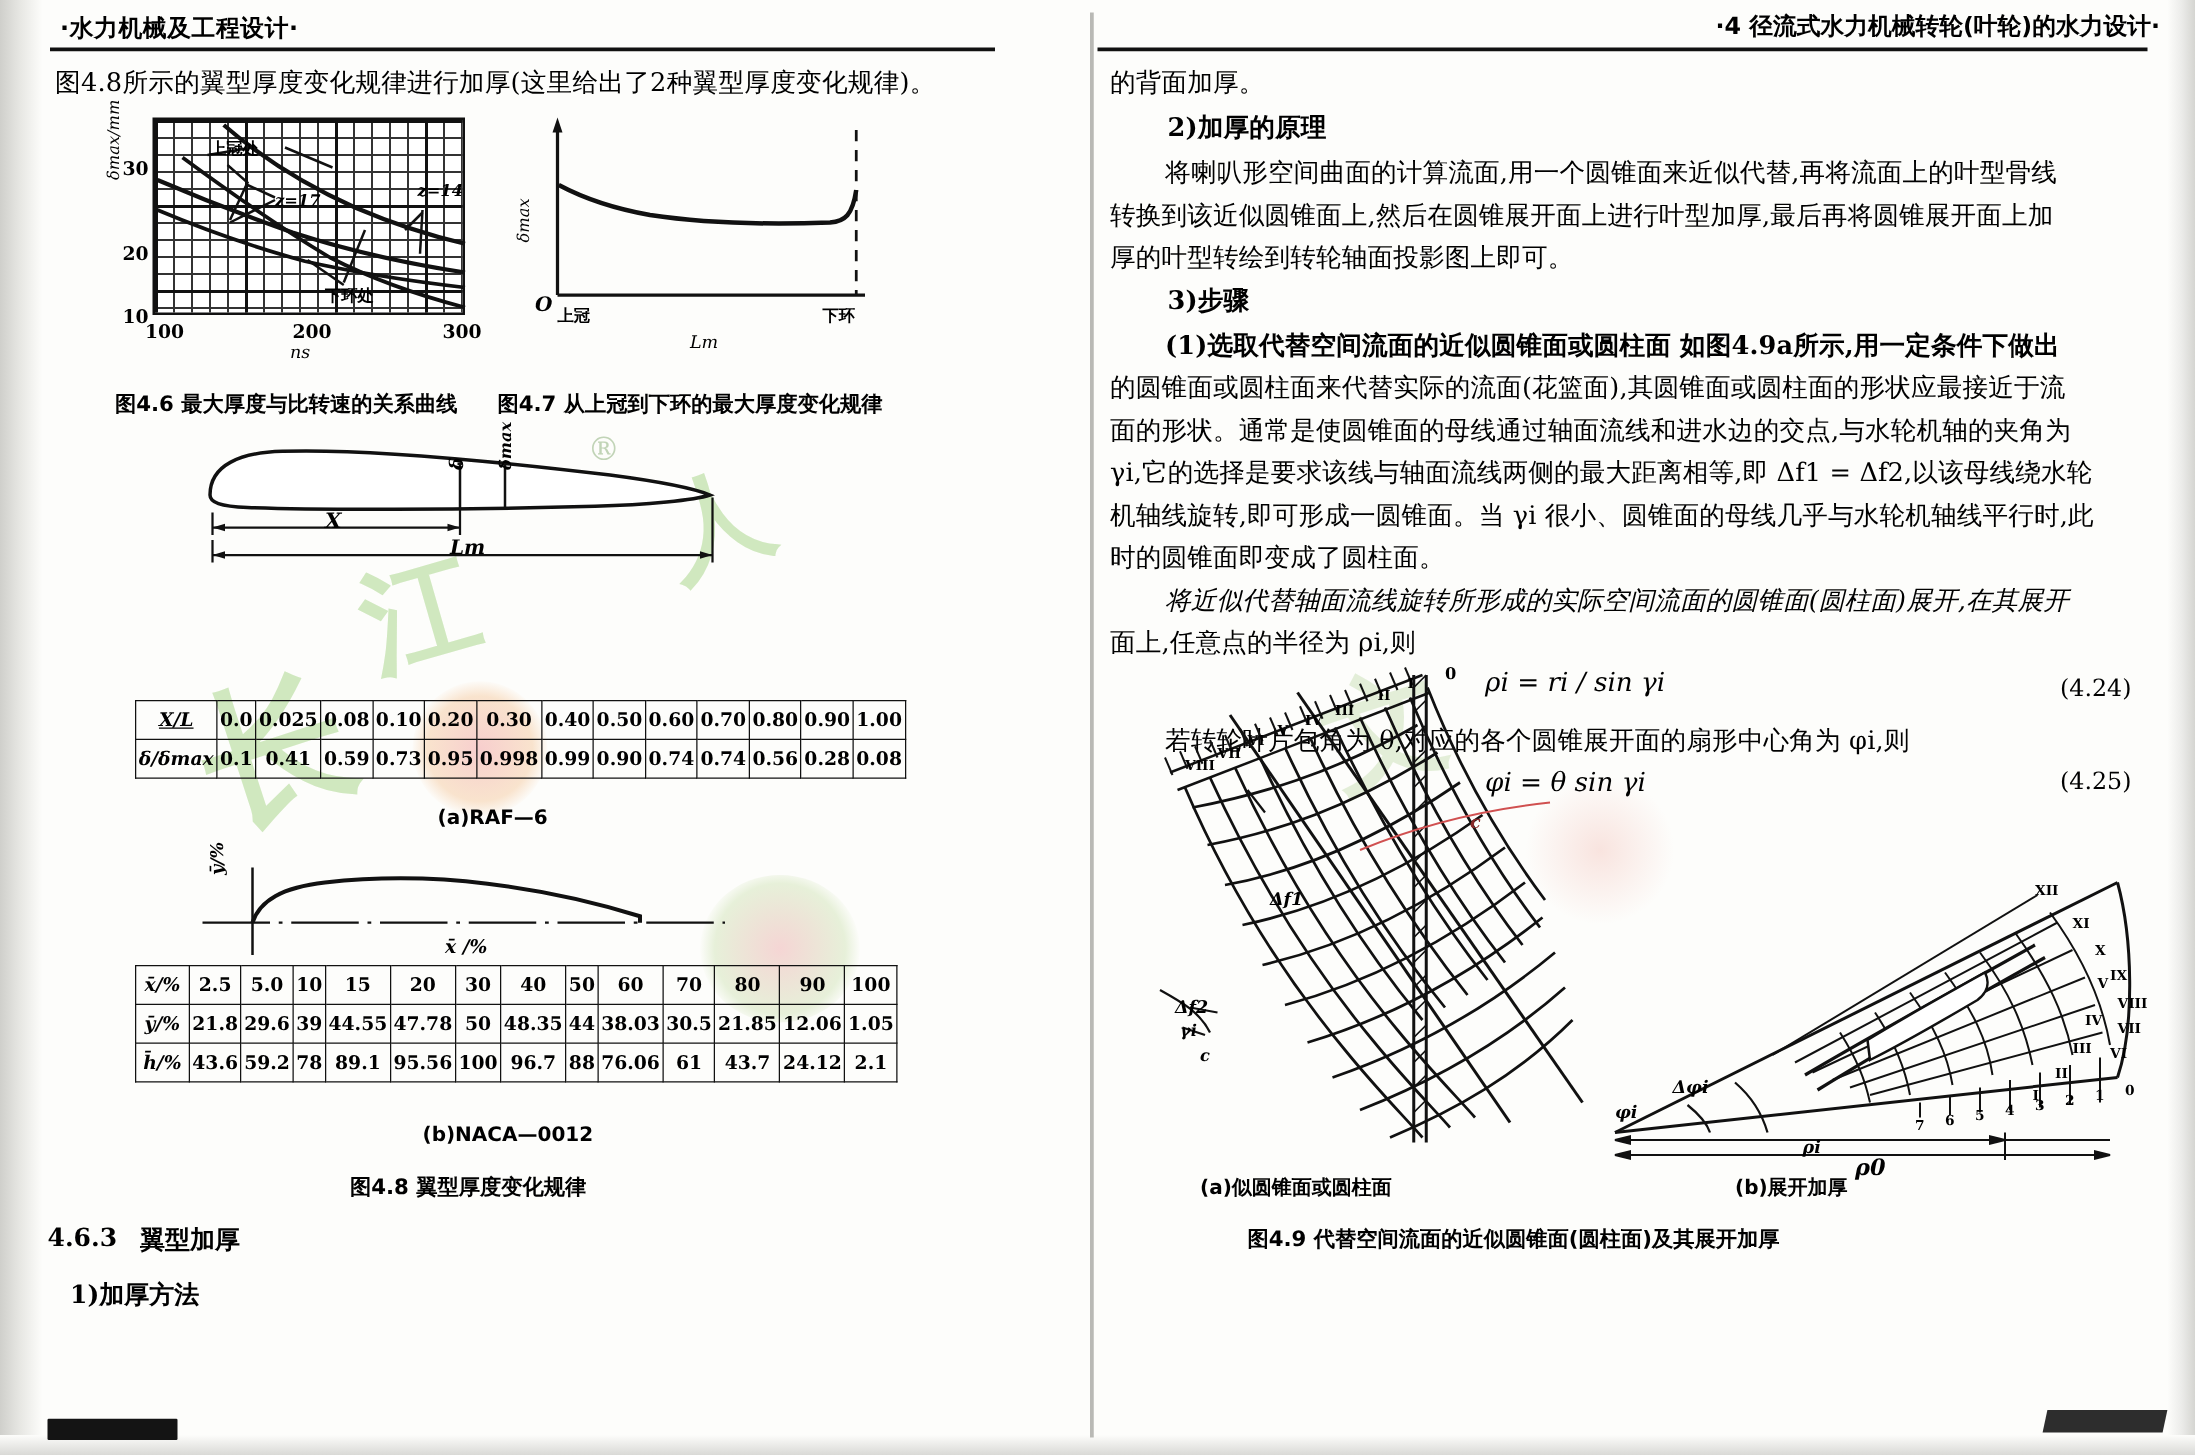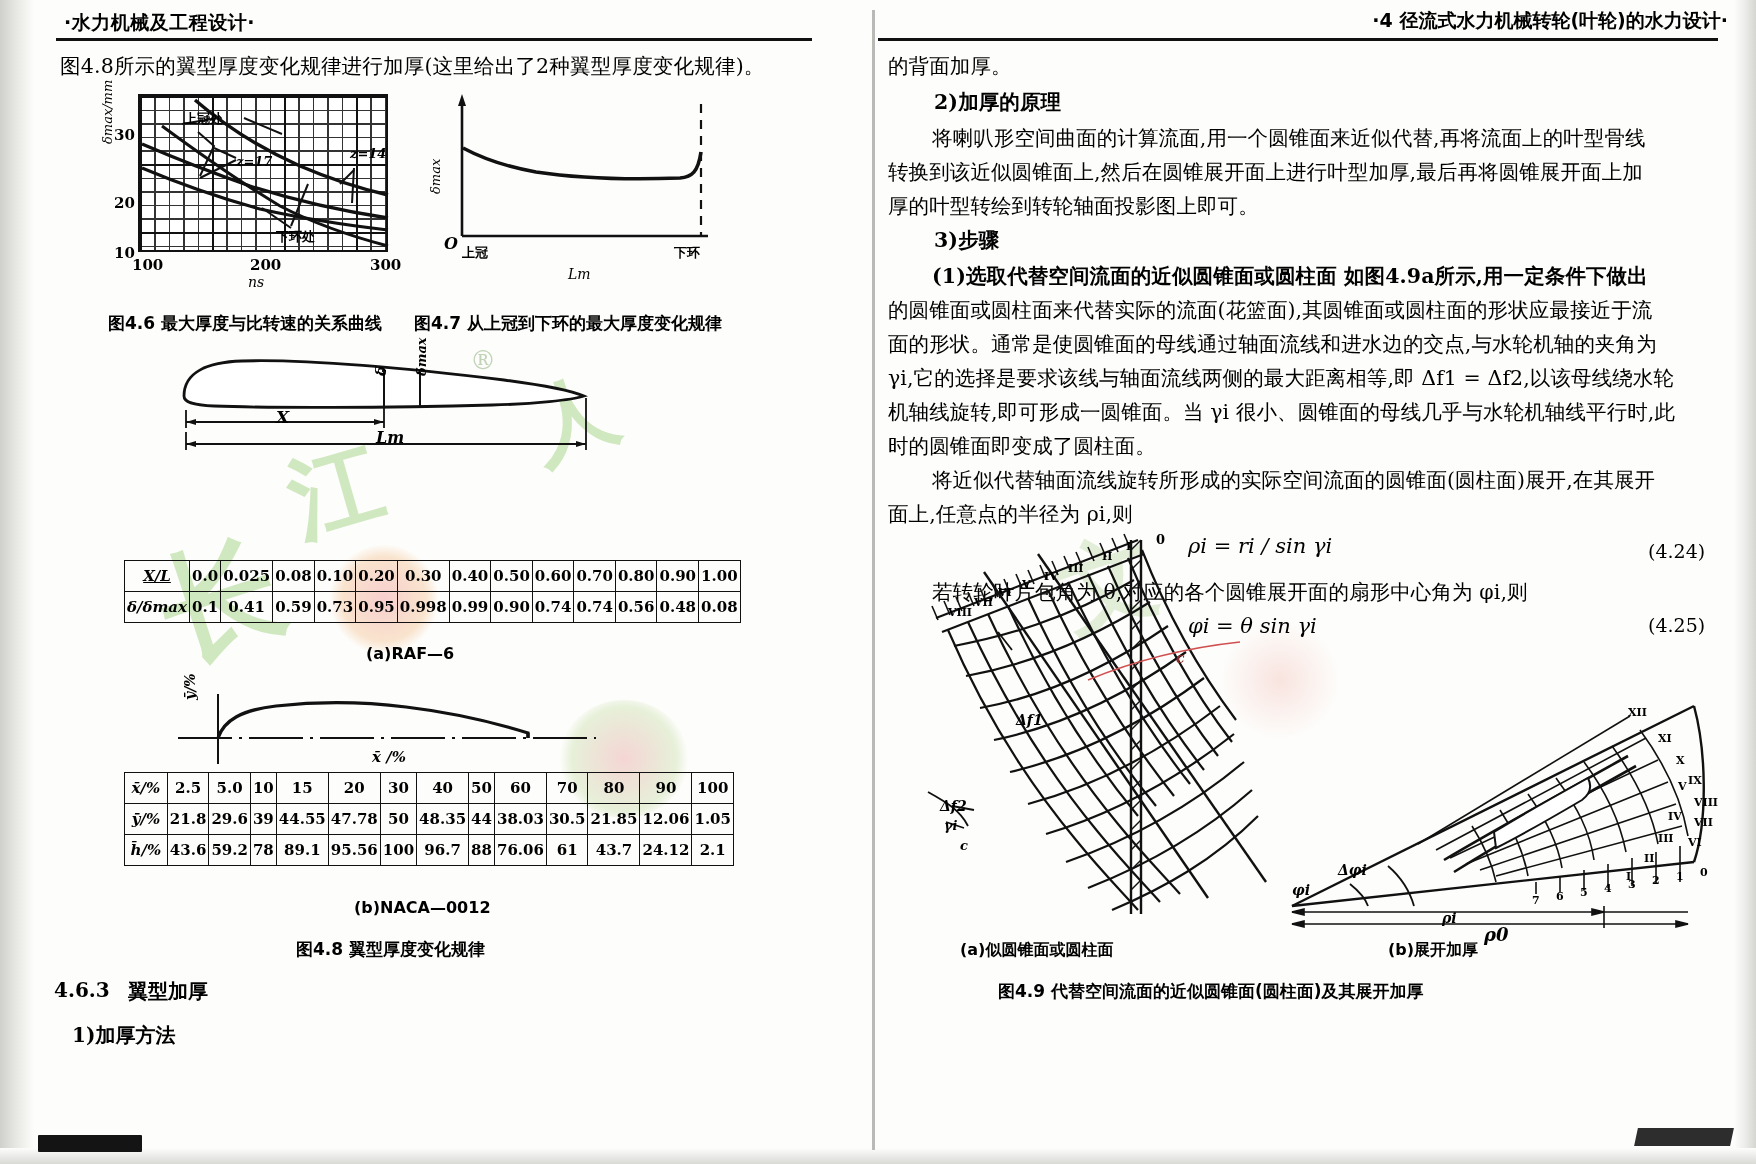--- a/index.html
+++ b/index.html
@@ -36,21 +36,21 @@
   .wm-circle{left:330px;top:545px;width:108px;height:108px;border-radius:50%;
      background:radial-gradient(circle, rgba(242,168,168,.55) 0%, rgba(244,196,150,.45) 55%, rgba(255,255,255,0) 72%);}
   .wm-circle2{left:560px;top:700px;width:128px;height:118px;border-radius:50%;
      background:radial-gradient(circle, rgba(236,170,170,.48) 0%, rgba(200,222,170,.42) 60%, rgba(255,255,255,0) 74%);}
   .wm-r{left:470px;top:345px;font-size:26px;color:#9ab98a;opacity:.6;}
   .wm-right1{left:1060px;top:520px;font-size:96px;transform:rotate(-18deg);font-family:"DejaVu Sans",sans-serif;color:#cfe3bd;opacity:.55;font-weight:bold;}
   .wm-right2{left:1220px;top:620px;width:120px;height:120px;border-radius:50%;
      background:radial-gradient(circle, rgba(240,180,170,.35) 0%, rgba(255,255,255,0) 70%);}
 
   
-  .col-left{position:absolute;left:56px;top:0;width:820px;height:1164px;}
+  .col-left{position:absolute;left:40px;top:0;width:820px;height:1164px;}
   .run-head{position:absolute;left:8px;top:10px;font-size:19px;font-weight:bold;
      font-family:"DejaVu Sans","Liberation Sans",sans-serif;letter-spacing:.5px;}
   .head-rule{position:absolute;left:0px;top:38px;width:756px;height:3px;background:#111;}
 
   .body-line{position:absolute;font-size:20.5px;letter-spacing:.2px;white-space:nowrap;}
   .lead-line{left:4px;top:52px;}
 
   
   .fig46{position:absolute;left:42px;top:86px;width:300px;height:180px;}
   .grid-outer{position:absolute;left:40px;top:8px;width:250px;height:158px;
@@ -270,21 +270,21 @@
         <td>0.41</td>
         <td>0.59</td>
         <td>0.73</td>
         <td>0.95</td>
         <td>0.998</td>
         <td>0.99</td>
         <td>0.90</td>
         <td>0.74</td>
         <td>0.74</td>
         <td>0.56</td>
-        <td>0.48</td>
+        <td>0.28</td>
         <td>0.08</td>
       </tr>
     </tbody>
       </table>
 
     <div class="sub-cap" style="left:310px;top:644px;">(a)RAF—6</div>
 
     <div class="naca-box">
       <svg width="460" height="86" viewBox="0 0 460 86">
         <line x1="62" y1="4" x2="62" y2="74" stroke="#111" stroke-width="2"></line>
@@ -367,21 +367,21 @@
     <div class="rline" style="left:0px;top:158px;">转换到该近似圆锥面上,然后在圆锥展开面上进行叶型加厚,最后再将圆锥展开面上加</div>
     <div class="rline" style="left:44px;top:124px;">将喇叭形空间曲面的计算流面,用一个圆锥面来近似代替,再将流面上的叶型骨线</div>
     <div class="rline" style="left:0px;top:192px;">厚的叶型转绘到转轮轴面投影图上即可。</div>
     <div class="rline rline-b" style="left:46px;top:226px;">3)步骤</div>
     <div class="rline rline-b" style="left:44px;top:262px;">(1)选取代替空间流面的近似圆锥面或圆柱面     如图4.9a所示,用一定条件下做出</div>
     <div class="rline" style="left:0px;top:296px;">的圆锥面或圆柱面来代替实际的流面(花篮面),其圆锥面或圆柱面的形状应最接近于流</div>
     <div class="rline" style="left:0px;top:330px;">面的形状。通常是使圆锥面的母线通过轴面流线和进水边的交点,与水轮机轴的夹角为</div>
     <div class="rline" style="left:0px;top:364px;">γi,它的选择是要求该线与轴面流线两侧的最大距离相等,即 Δf1 = Δf2,以该母线绕水轮</div>
     <div class="rline" style="left:0px;top:398px;">机轴线旋转,即可形成一圆锥面。当 γi 很小、圆锥面的母线几乎与水轮机轴线平行时,此</div>
     <div class="rline" style="left:0px;top:432px;">时的圆锥面即变成了圆柱面。</div>
-    <div class="rline" style="left:44px;top:466px;">将近似代替轴面流线旋转所形成的实际空间流面的圆锥面(圆柱面)展开,在其展开</div>
+    <div class="rline" style="left:44px;top:466px;font-style:italic;">将近似代替轴面流线旋转所形成的实际空间流面的圆锥面(圆柱面)展开,在其展开</div>
     <div class="rline" style="left:0px;top:500px;">面上,任意点的半径为 ρi,则</div>
 
     <div class="eq" style="left:300px;top:534px;font-size:21px;">ρi = ri / sin γi</div>
     <div class="eqnum" style="left:760px;top:540px;">(4.24)</div>
 
     <div class="rline" style="left:44px;top:578px;">若转轮叶片包角为 θ,对应的各个圆锥展开面的扇形中心角为 φi,则</div>
 
     <div class="eq" style="left:300px;top:614px;font-size:21px;">φi = θ sin γi</div>
     <div class="eqnum" style="left:760px;top:614px;">(4.25)</div>
 

